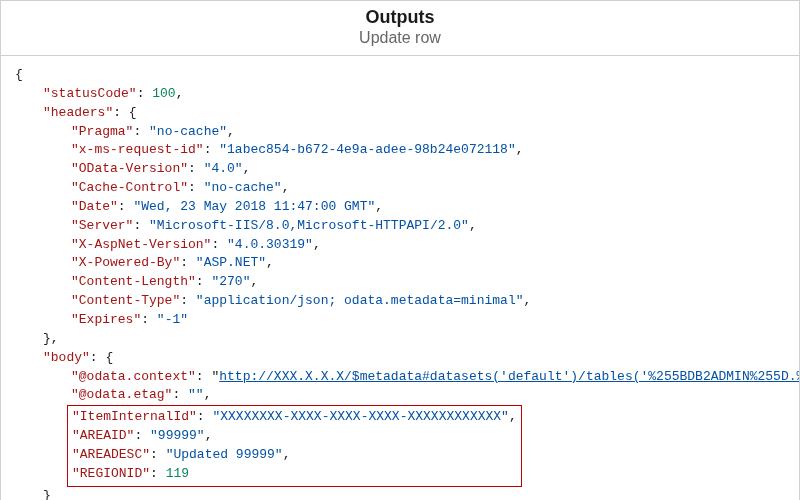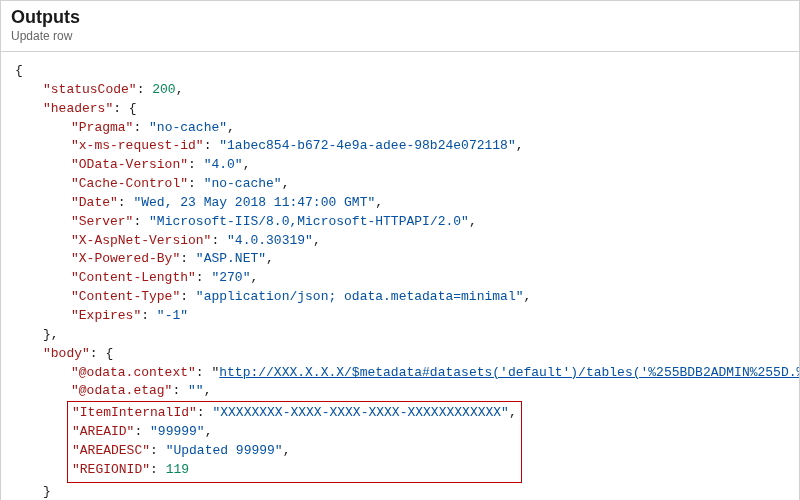--- a/index.html
+++ b/index.html
@@ -10,28 +10,29 @@
     color: #333;
     font-size: 13px;
   }
   .panel {
     width: 800px;
     border: 1px solid #d0d0d0;
   }
   .panel-header {
     padding: 6px 10px 8px 10px;
     border-bottom: 1px solid #d0d0d0;
+    text-align: center;
   }
   .panel-title {
     font-size: 18px;
     font-weight: 600;
     color: #1a1a1a;
   }
   .panel-subtitle {
-    font-size: 12px;
+    font-size: 16px;
     color: #666;
     margin-top: 1px;
   }
   .json-area {
     padding: 10px 14px 14px 14px;
     font-family: Consolas, "Courier New", monospace;
     font-size: 13px;
     line-height: 1.45;
     white-space: nowrap;
     overflow: hidden;
@@ -58,21 +59,21 @@
 
   <div class="panel-header">
     <div class="panel-title">Outputs</div>
     <div class="panel-subtitle">Update row</div>
   </div>
 
   <div class="json-area">
 
     <span class="line"><span class="brace">{</span></span>
 
-    <span class="line pad1"><span class="key">"statusCode"</span><span class="brace">: </span><span class="num">200</span><span class="brace">,</span></span>
+    <span class="line pad1"><span class="key">"statusCode"</span><span class="brace">: </span><span class="num">100</span><span class="brace">,</span></span>
 
     <span class="line pad1"><span class="key">"headers"</span><span class="brace">: {</span></span>
 
     <span class="line pad2"><span class="key">"Pragma"</span><span class="brace">: </span><span class="str">"no-cache"</span><span class="brace">,</span></span>
 
     <span class="line pad2"><span class="key">"x-ms-request-id"</span><span class="brace">: </span><span class="str">"1abec854-b672-4e9a-adee-98b24e072118"</span><span class="brace">,</span></span>
 
     <span class="line pad2"><span class="key">"OData-Version"</span><span class="brace">: </span><span class="str">"4.0"</span><span class="brace">,</span></span>
 
     <span class="line pad2"><span class="key">"Cache-Control"</span><span class="brace">: </span><span class="str">"no-cache"</span><span class="brace">,</span></span>

